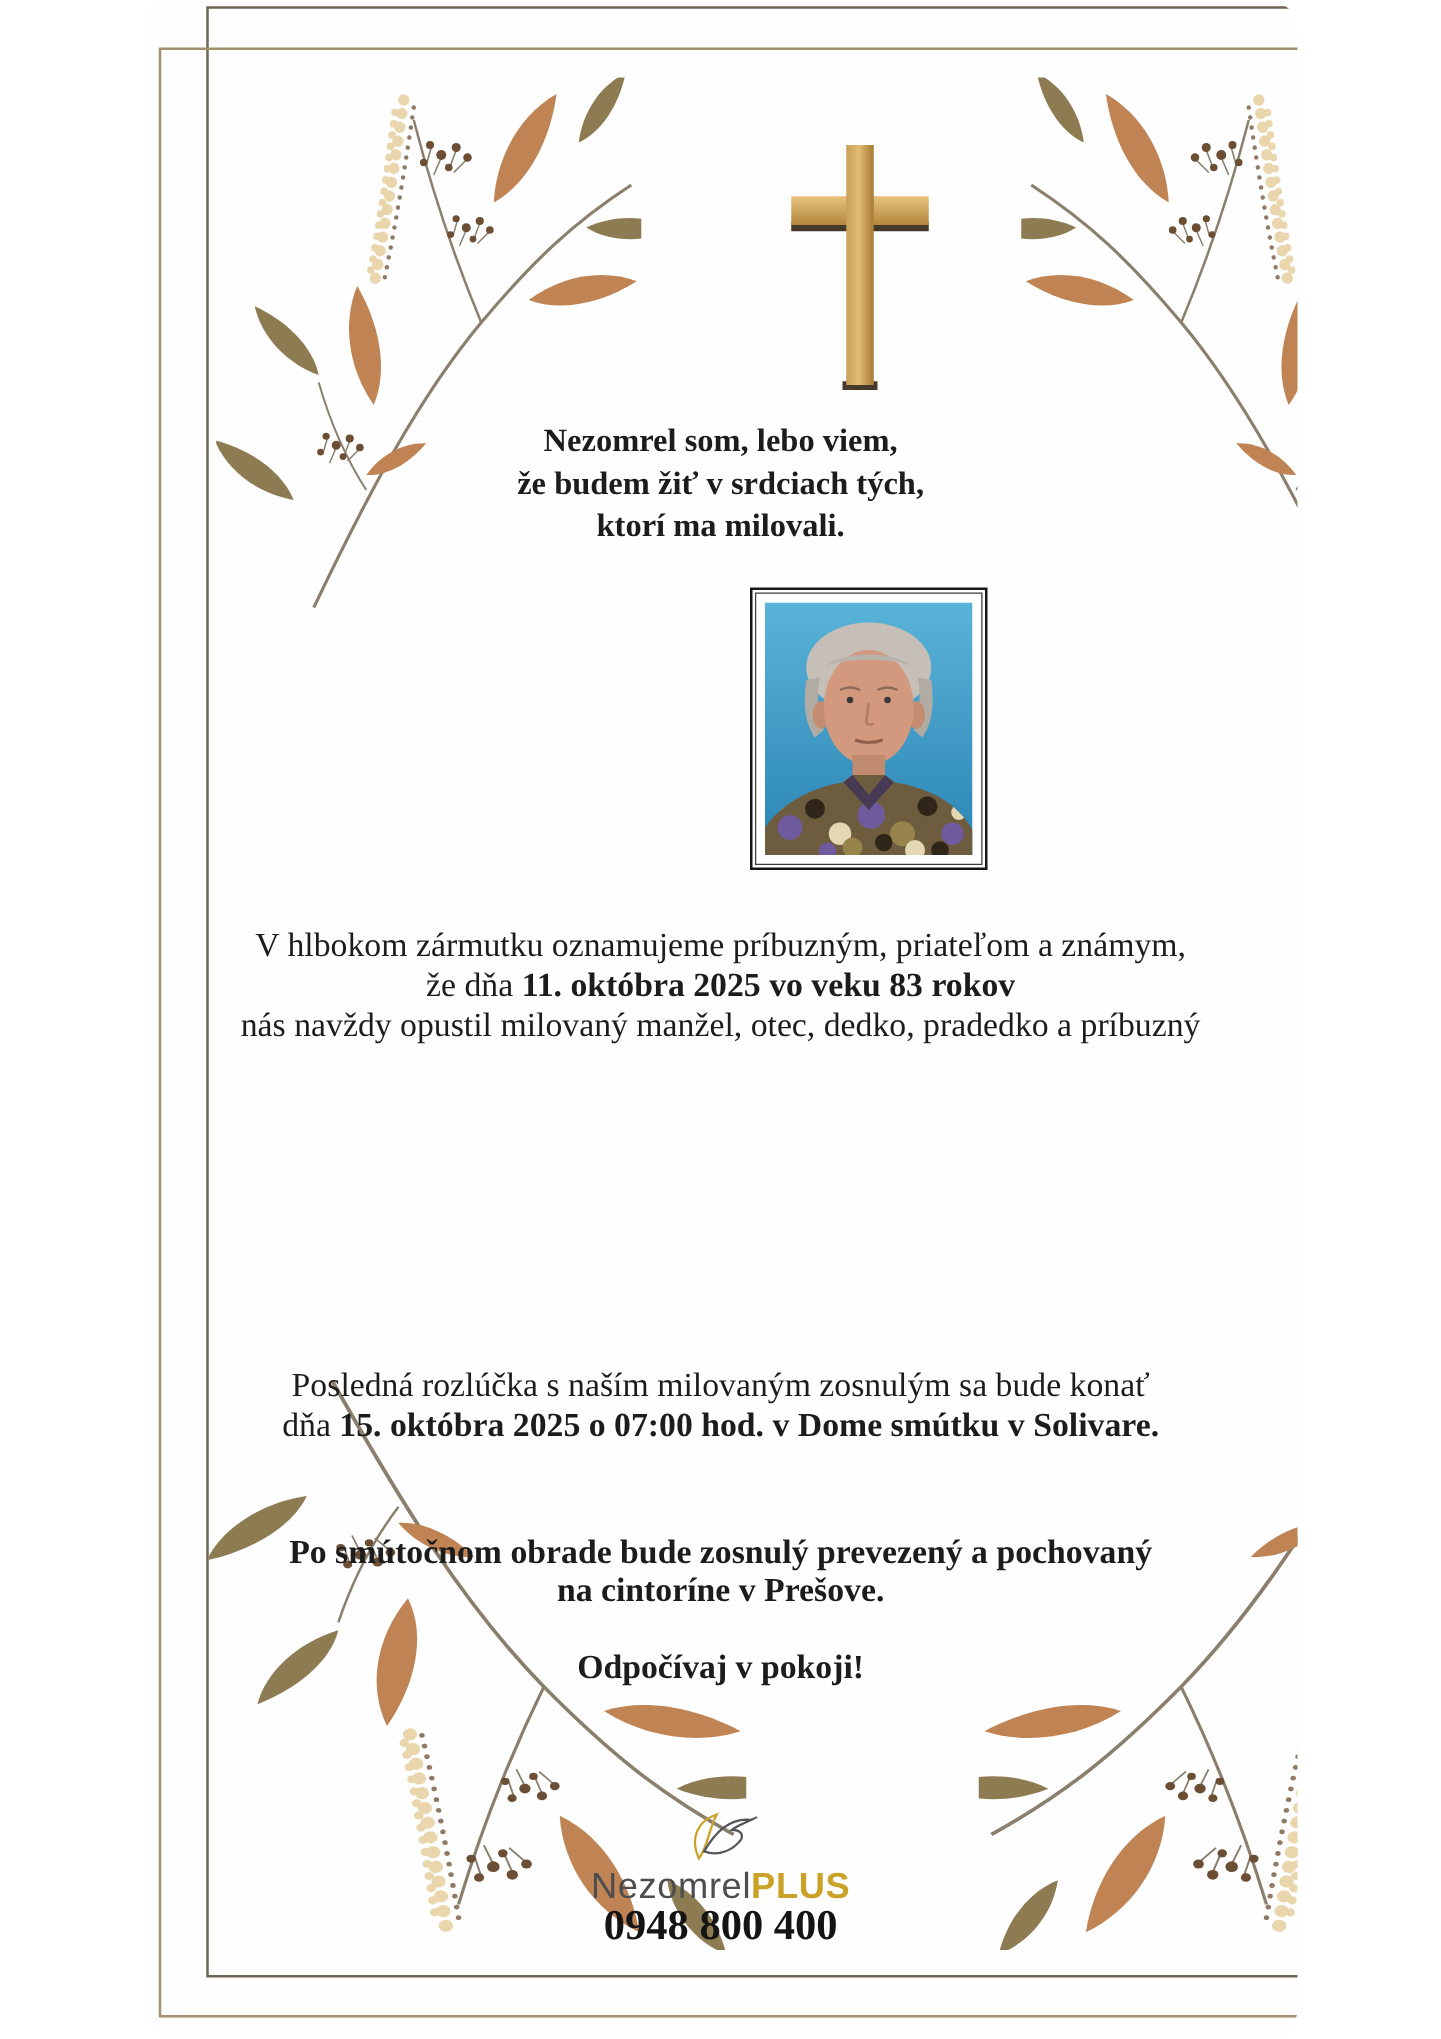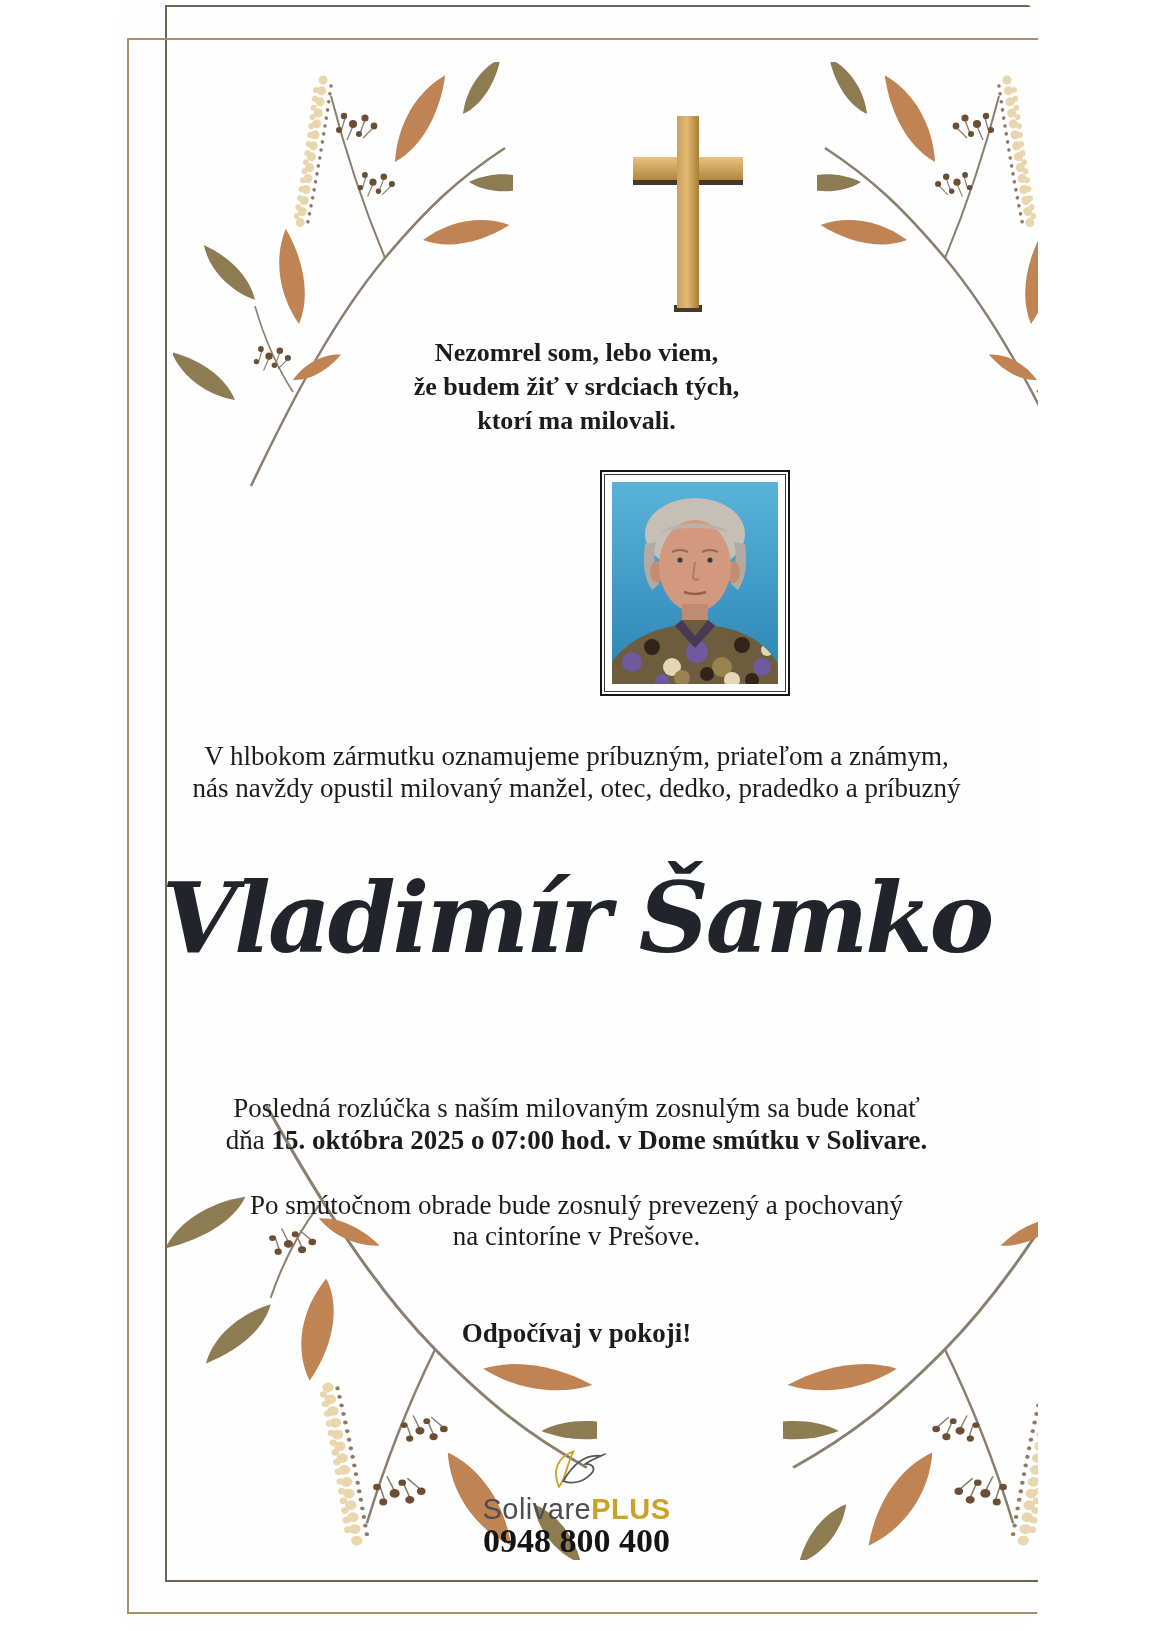--- a/index.html
+++ b/index.html
@@ -36,21 +36,21 @@
   .decor-br{left:668px;top:1098px;width:430px;height:462px;}
   .decor-br svg{transform:scale(-1,-1);}
 
   .cross{position:absolute;left:517px;top:115px;width:112px;height:198px;}
   .cross svg{display:block;width:100%;height:100%;}
 
   .textblock{position:absolute;left:0;right:0;text-align:center;}
   .verse{top:336px;font-size:26px;font-weight:bold;line-height:34px;}
   .announcement{top:740px;font-size:27px;line-height:32px;}
   .farewell{top:1092px;font-size:27px;line-height:32px;}
-  .burial{top:1190px;font-size:27px;line-height:31px;font-weight:normal;text-align:center;}
+  .burial{top:1226px;font-size:27px;line-height:31px;font-weight:bold;text-align:center;}
   .closing{top:1318px;font-size:27px;line-height:31px;}
   .closing .rip{font-weight:bold;}
   .bold{font-weight:bold;}
 
   .deceased-name{position:absolute;left:0;right:0;top:860px;text-align:center;
     font-family:"DejaVu Serif", serif;font-style:italic;font-weight:700;
     font-size:97px;letter-spacing:-3px;color:#22242c;line-height:1.2;}
 
   
   .photo-frame{position:absolute;left:485px;top:470px;width:190px;height:226px;
@@ -204,24 +204,24 @@
           <circle cx="50" cy="199" r="7" fill="#6f5a9e"></circle>
             <circle cx="140" cy="198" r="7" fill="#2f2619"></circle>
         </g>
         <path d="M70,138 L83,154 L96,138 L103,144 L83,166 L63,144 Z" fill="#473a55"></path>
       </svg>
     </div>
   </div>
 
   <div class="textblock announcement">
     <div>V hlbokom zármutku oznamujeme príbuzným, priateľom a známym,</div>
+    <div><span>že dňa </span><span class="bold">11. októbra 2025 vo veku 83 rokov</span></div>
     <div>nás navždy opustil milovaný manžel, otec, dedko, pradedko a príbuzný</div>
   </div>
 
-  <h1 class="deceased-name">Vladimír Šamko</h1>
 
   <div class="textblock farewell">
     <div>Posledná rozlúčka s naším milovaným zosnulým sa bude konať</div>
     <div><span>dňa </span><span class="bold">15. októbra 2025 o 07:00 hod. v Dome smútku v Solivare.</span></div>
   </div>
 
   <div class="textblock burial">
     <div>Po smútočnom obrade bude zosnulý prevezený a pochovaný</div>
     <div>na cintoríne v Prešove.</div>
   </div>
@@ -231,17 +231,17 @@
   </div>
 
   <div class="footer">
     <div class="logo-icon">
       <svg viewBox="0 0 90 64">
         <path d="M20,54 C10,32 18,12 40,5 C30,24 30,42 20,54 Z" fill="none" style="stroke:var(--accent-gold)" stroke-width="2.5"></path>
         <path d="M26,46 C42,18 60,9 78,11 C68,16 62,18 57,22 C66,22 70,27 67,33 C58,45 42,52 26,46 Z" fill="none" stroke="#55565a" stroke-width="2.5"></path>
         <path d="M78,11 L85,8" stroke="#55565a" stroke-width="2"></path>
       </svg>
     </div>
-    <div class="brand"><span class="brand-name">Solivare</span><span class="brand-suffix">PLUS</span></div>
+    <div class="brand"><span class="brand-name">Nezomrel</span><span class="brand-suffix">PLUS</span></div>
     <div class="phone">0948 800 400</div>
   </div>
 
 </div>
 
 </body></html>

